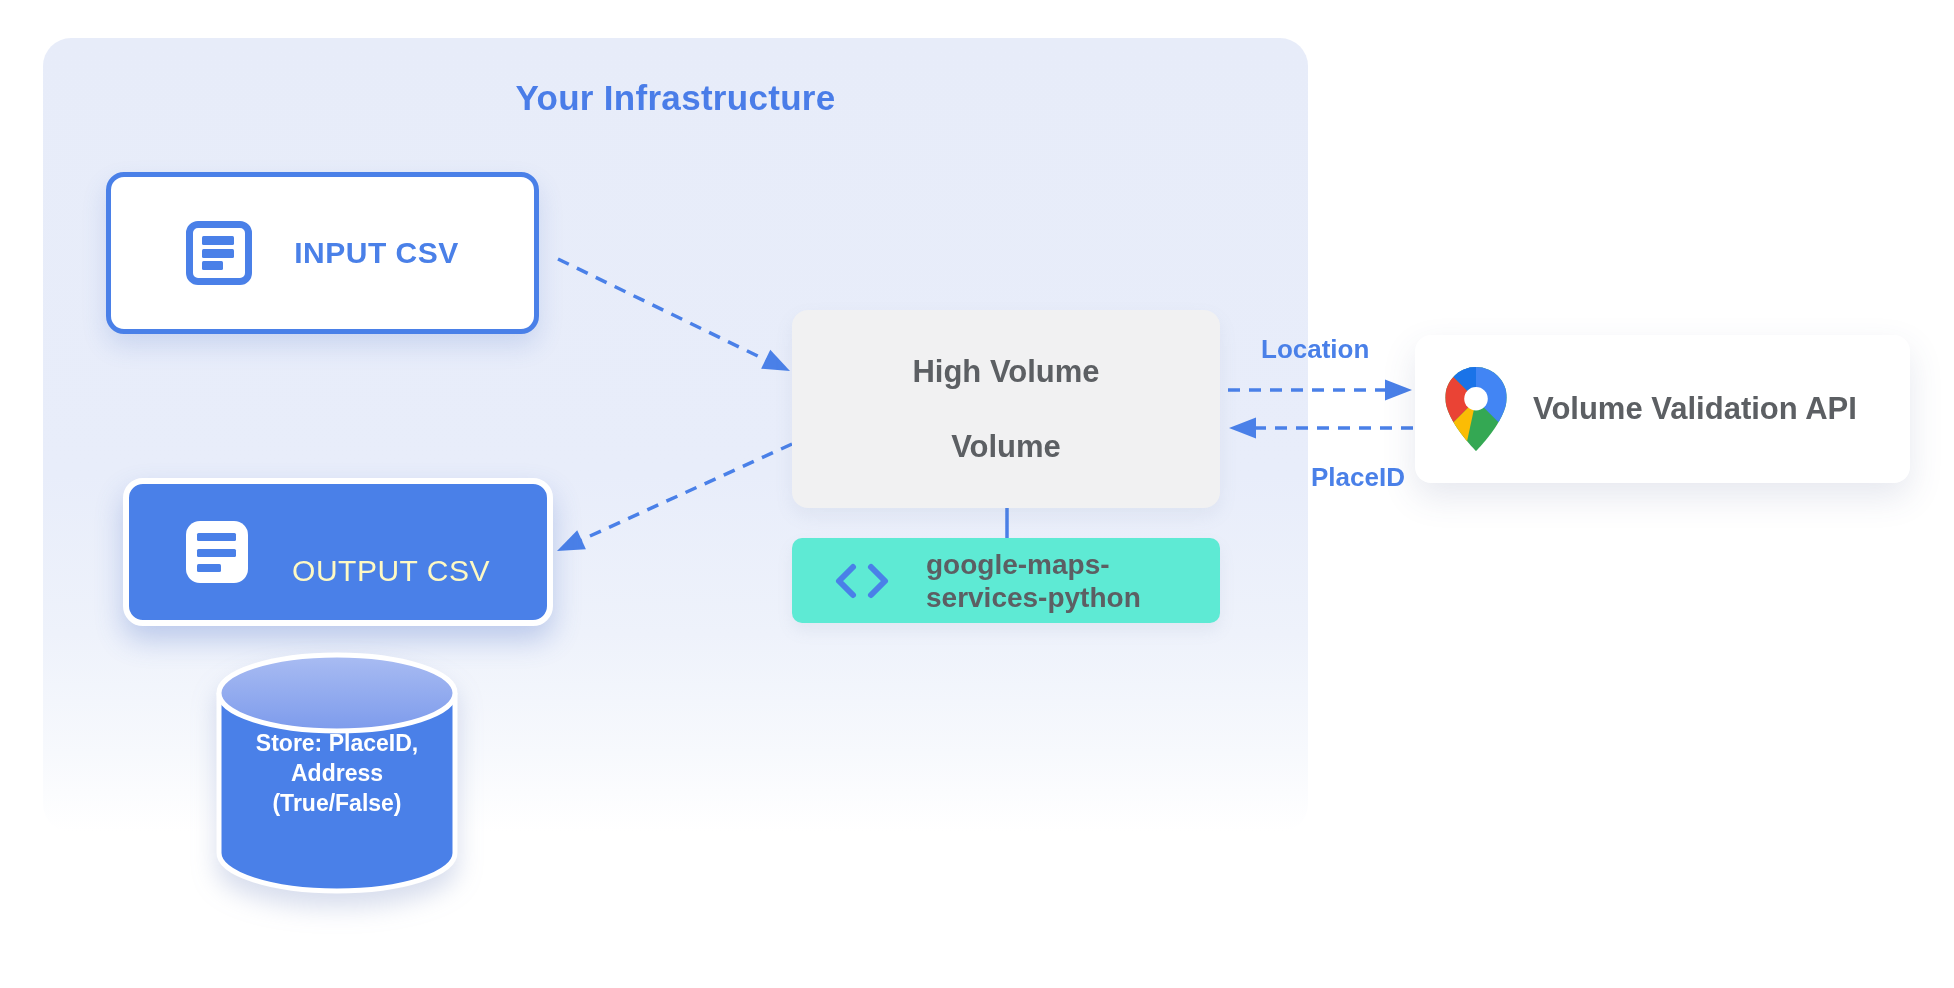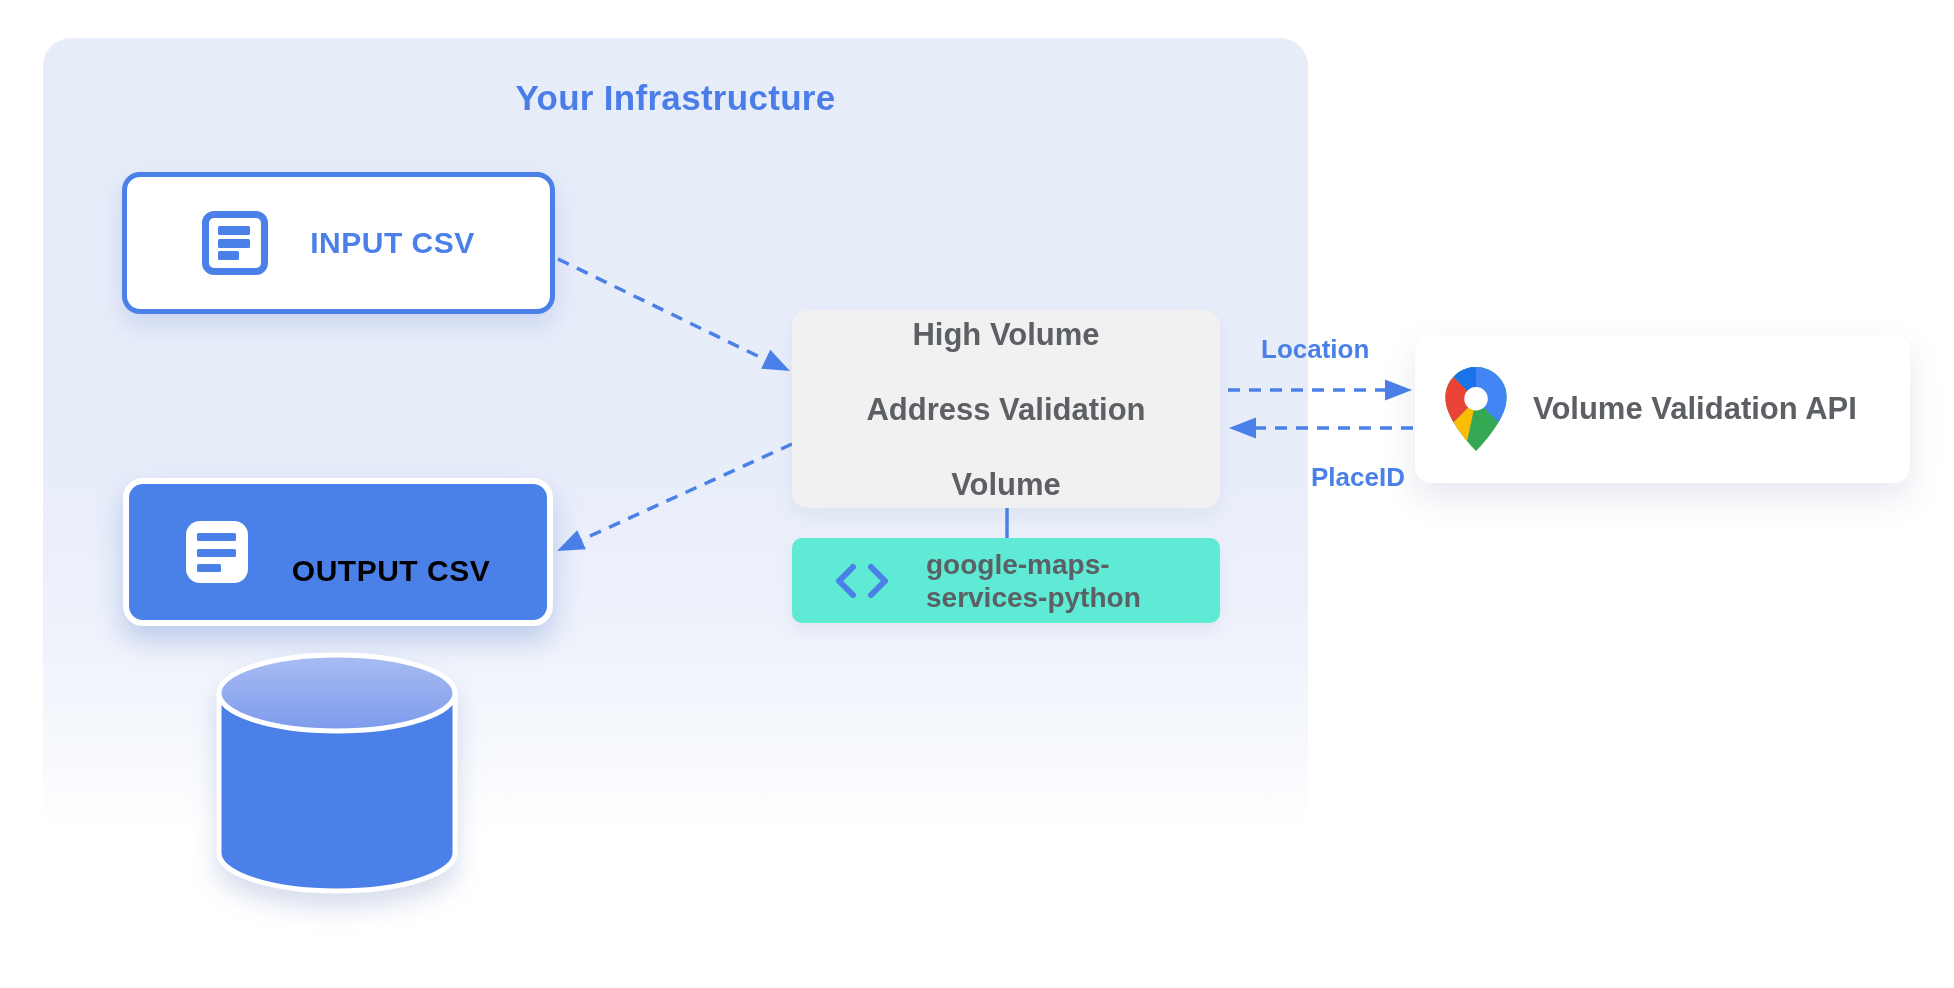--- a/index.html
+++ b/index.html
@@ -31,22 +31,22 @@
     font-weight: 700;
     color: #4a7de8;
     letter-spacing: 0.3px;
   }
 
   
   .card { position: absolute; display: flex; align-items: center; }
 
   
   .input-box {
-    left: 122px; top: 172px;
-    width: 433px; height: 142px;
+    left: 106px; top: 172px;
+    width: 433px; height: 162px;
     background: #ffffff;
     border: 5px solid #4a80e8;
     border-radius: 18px;
     box-shadow: 0 12px 24px rgba(74, 110, 200, 0.18);
     justify-content: center;
     gap: 42px;
   }
   .doc-icon-outline {
     width: 66px; height: 64px;
     border: 7px solid #4a80e8;
@@ -75,21 +75,21 @@
   .doc-icon-solid {
     width: 62px; height: 62px;
     background: #ffffff;
     border-radius: 14px;
     padding: 12px 12px 11px 11px;
     display: flex; flex-direction: column; justify-content: space-between;
   }
   .doc-icon-solid .bar { height: 8px; background: #4a80e8; border-radius: 1.5px; }
   .doc-icon-solid .bar.short { width: 62%; }
   .output-label {
-    font-size: 30px; font-weight: 700; color: #000000; letter-spacing: 0.5px; margin-top: 38px;
+    font-size: 30px; font-weight: 400; color: #fef9c3; letter-spacing: 0.5px; margin-top: 38px;
   }
 
   
   .script-box {
     left: 792px; top: 310px;
     width: 428px; height: 198px;
     background: #f1f1f2;
     border-radius: 16px;
     box-shadow: 0 8px 18px rgba(120, 135, 170, 0.10);
     flex-direction: column;
@@ -213,24 +213,28 @@
   <svg class="cylinder-svg" width="250" height="250" viewBox="0 0 250 250" xmlns="http://www.w3.org/2000/svg">
     <defs>
       <linearGradient id="cylTop" x1="0" y1="0" x2="0" y2="1">
         <stop offset="0%" stop-color="#a9bcf2"></stop>
         <stop offset="100%" stop-color="#7d9bec"></stop>
       </linearGradient>
     </defs>
     <path d="M7 45 L7 205 A118 38 0 0 0 243 205 L243 45" fill="#4a80e8" stroke="#ffffff" stroke-width="5"></path>
     <ellipse cx="125" cy="45" rx="118" ry="38" fill="url(#cylTop)" stroke="#ffffff" stroke-width="5"></ellipse>
   </svg>
+  <div class="cylinder-text">
+    <div class="cylinder-line">Store: PlaceID,</div>
+    <div class="cylinder-line">Address</div>
+    <div class="cylinder-line">(True/False)</div>
+  </div>
 
   <div class="card script-box">
     <div class="script-line">High Volume</div>
-    <div class="script-line">Address Validation</div>
     <div class="script-line">Volume</div>
   </div>
 
   <div class="card lib-box">
     <svg width="56" height="38" viewBox="0 0 56 38" xmlns="http://www.w3.org/2000/svg">
       <g stroke="#4a80e8" stroke-width="6" fill="none" stroke-linecap="round" stroke-linejoin="round">
         <path d="M19 5 L5 19 L19 33"></path>
         <path d="M37 5 L51 19 L37 33"></path>
       </g>
     </svg>

